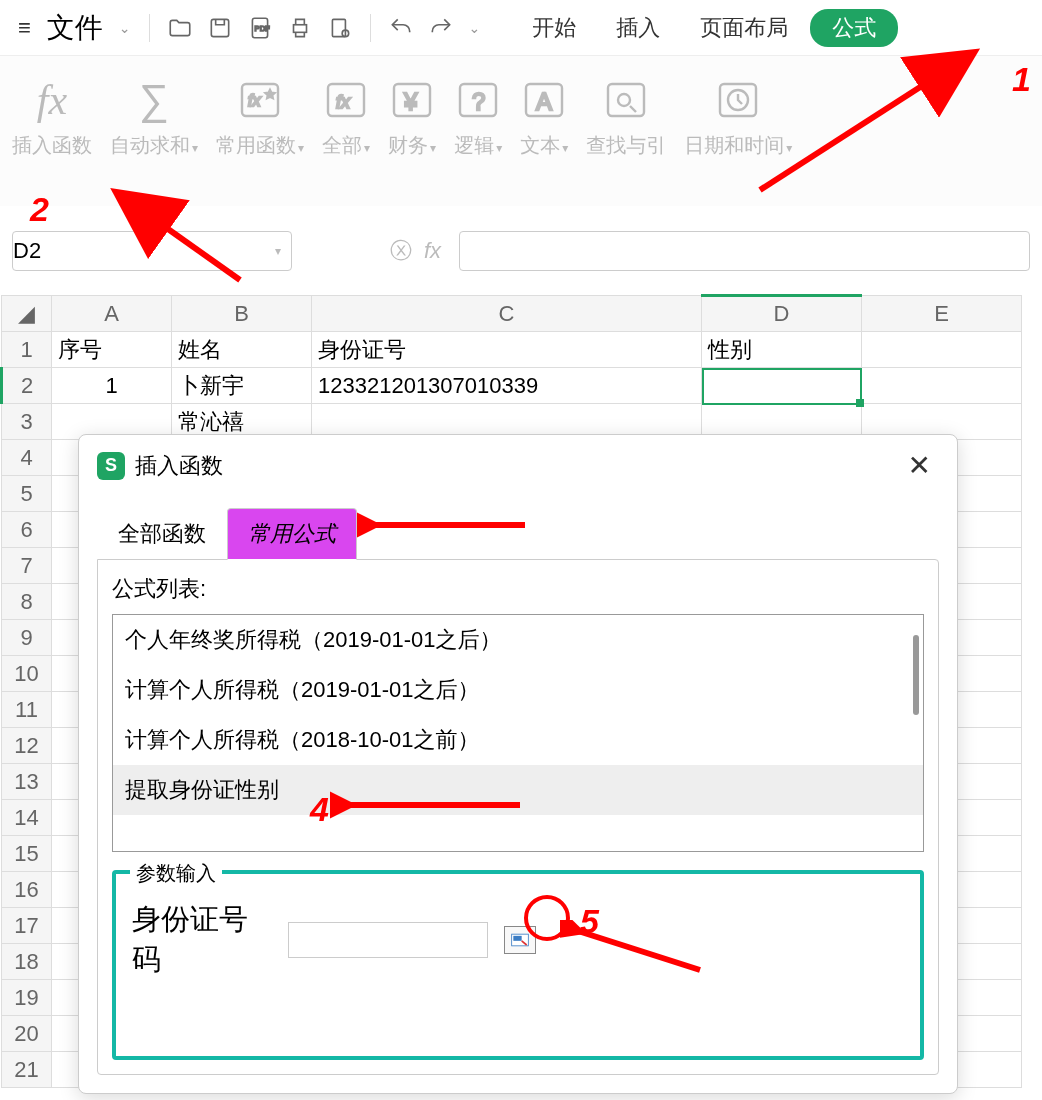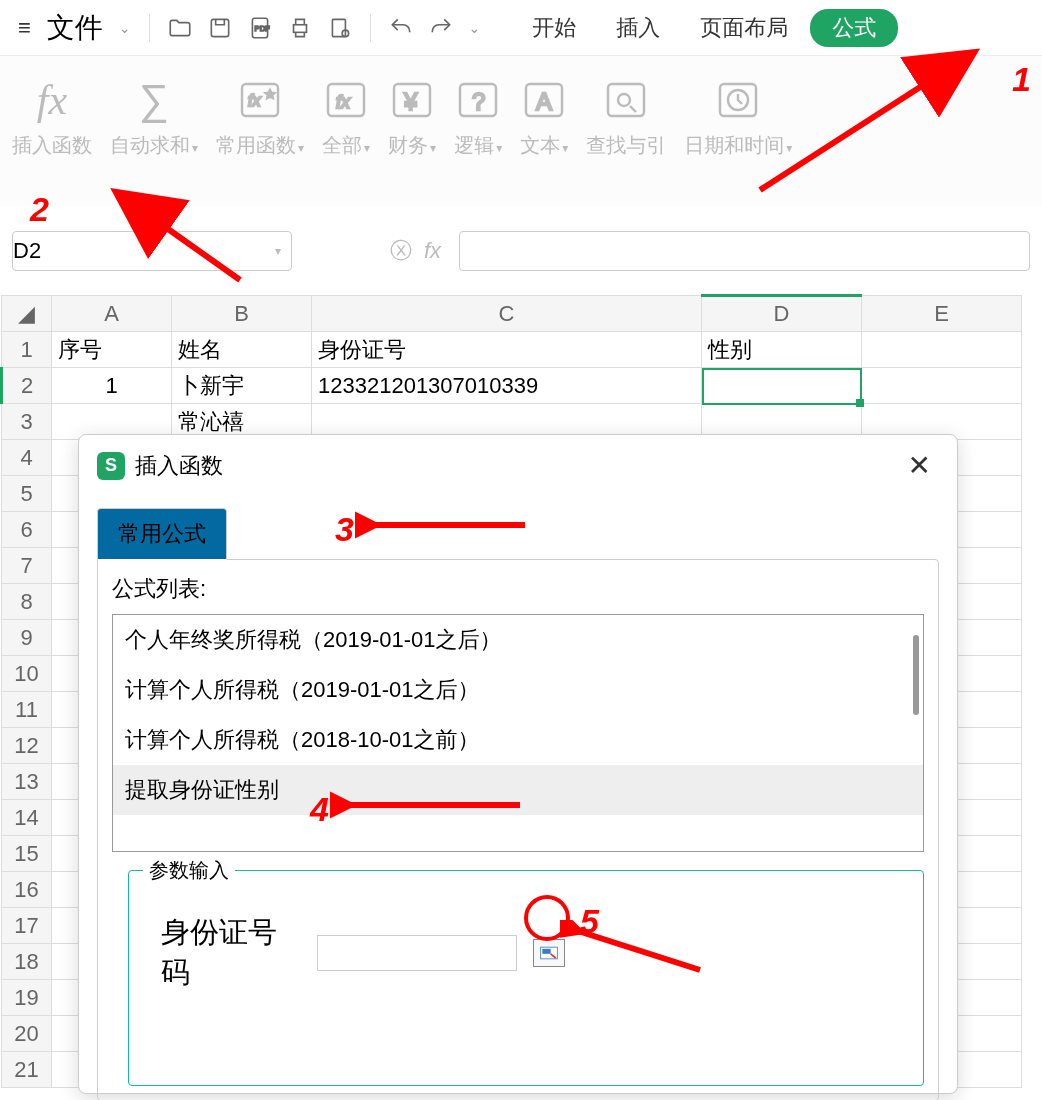--- a/index.html
+++ b/index.html
@@ -47,28 +47,28 @@
 
 
 .dialog { position: absolute; left: 78px; top: 434px; width: 880px; height: 660px; background: #fff; border: 1px solid #ccc; border-radius: 8px; box-shadow: 0 4px 20px rgba(0,0,0,0.15); }
 .dlg-title { display: flex; align-items: center; padding: 14px 18px; gap: 10px; }
 .dlg-title .logo { width: 28px; height: 28px; background: #1fa463; border-radius: 6px; display: flex; align-items: center; justify-content: center; color: #fff; font-weight: bold; font-size: 18px; }
 .dlg-title .ttl { font-size: 22px; flex: 1; }
 .dlg-title .close { font-size: 28px; color: #333; padding: 0 8px; }
 .dlg-body { padding: 0 18px; }
 .dlg-tabs { display: flex; margin-top: 12px; }
 .dlg-tab { padding: 10px 20px; font-size: 22px; border: 1px solid transparent; }
-.dlg-tab.active { border: 1px solid #ccc; border-bottom: 1px solid #fff; border-radius: 4px 4px 0 0; background: #0369a1; position: relative; z-index: 2; }
+.dlg-tab.active { border: 1px solid #ccc; border-bottom: 1px solid #fff; border-radius: 4px 4px 0 0; background: #d946ef; position: relative; z-index: 2; font-style: italic; }
 .dlg-panel { border: 1px solid #ccc; border-radius: 0 4px 4px 4px; margin-top: -1px; padding: 14px; }
 .list-label { font-size: 22px; margin-bottom: 10px; }
 .formula-list { border: 1px solid #999; height: 238px; overflow: hidden; position: relative; }
 .formula-list .item { padding: 10px 12px; font-size: 22px; }
 .formula-list .item.sel { background: #eee; }
 .formula-list .scroll { position: absolute; right: 4px; top: 20px; width: 6px; height: 80px; background: #999; border-radius: 3px; }
-.param-group { margin-top: 18px; border: 1px solid #14b8a6; border-radius: 4px; padding: 32px; position: relative; margin-left: 16px; }
+.param-group { margin-top: 18px; border: 4px solid #14b8a6; border-radius: 4px; padding: 16px; position: relative; }
 .param-group .legend { position: absolute; top: -14px; left: 14px; background: #fff; padding: 0 6px; font-size: 20px; }
 .param-row { display: flex; align-items: center; gap: 16px; margin-top: 10px; }
 .param-row .plabel { font-size: 29px; width: 140px; }
 .param-row .pinput { flex: 0 0 200px; height: 36px; border: 1px solid #ccc; }
 .ref-btn { width: 32px; height: 28px; border: 1px solid #888; display: flex; align-items: center; justify-content: center; background: #f8f8f8; }
 .ref-btn svg { width: 20px; height: 16px; }
 
 
 .anno-num { position: absolute; color: #ff0000; font-size: 34px; font-weight: bold; font-style: italic; }
 .arrow-svg { position: absolute; pointer-events: none; }
@@ -412,20 +412,21 @@
 </div>
 
 <div class="dialog">
   <div class="dlg-title">
     <div class="logo">S</div>
     <div class="ttl">插入函数</div>
     <div class="close">✕</div>
   </div>
   <div class="dlg-body">
     <div class="dlg-tabs">
+      <div class="dlg-tab">全部函数</div>
       <div class="dlg-tab active">常用公式</div>
     </div>
     <div class="dlg-panel">
       <div class="list-label">公式列表:</div>
       <div class="formula-list">
         <div class="item">个人年终奖所得税（2019-01-01之后）</div>
         <div class="item">计算个人所得税（2019-01-01之后）</div>
         <div class="item">计算个人所得税（2018-10-01之前）</div>
         <div class="item sel">提取身份证性别</div>
         <div class="scroll"></div>

